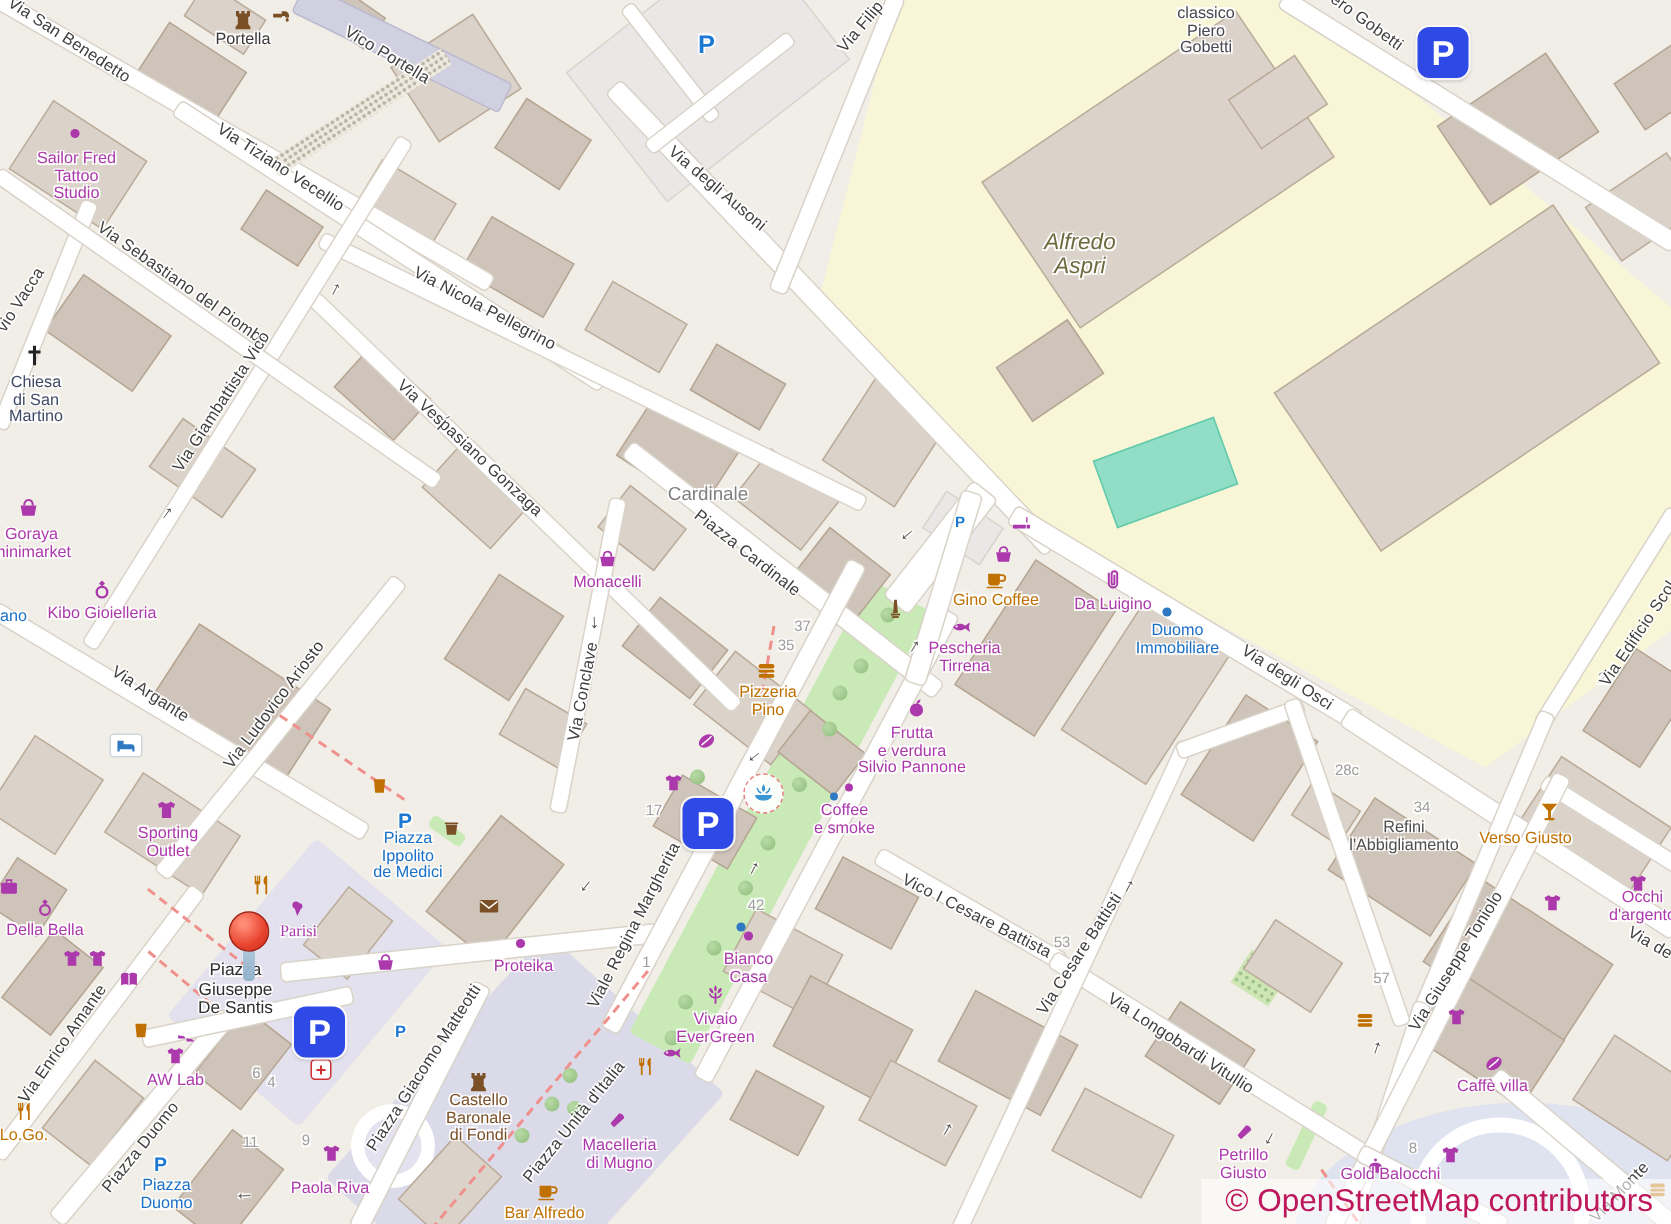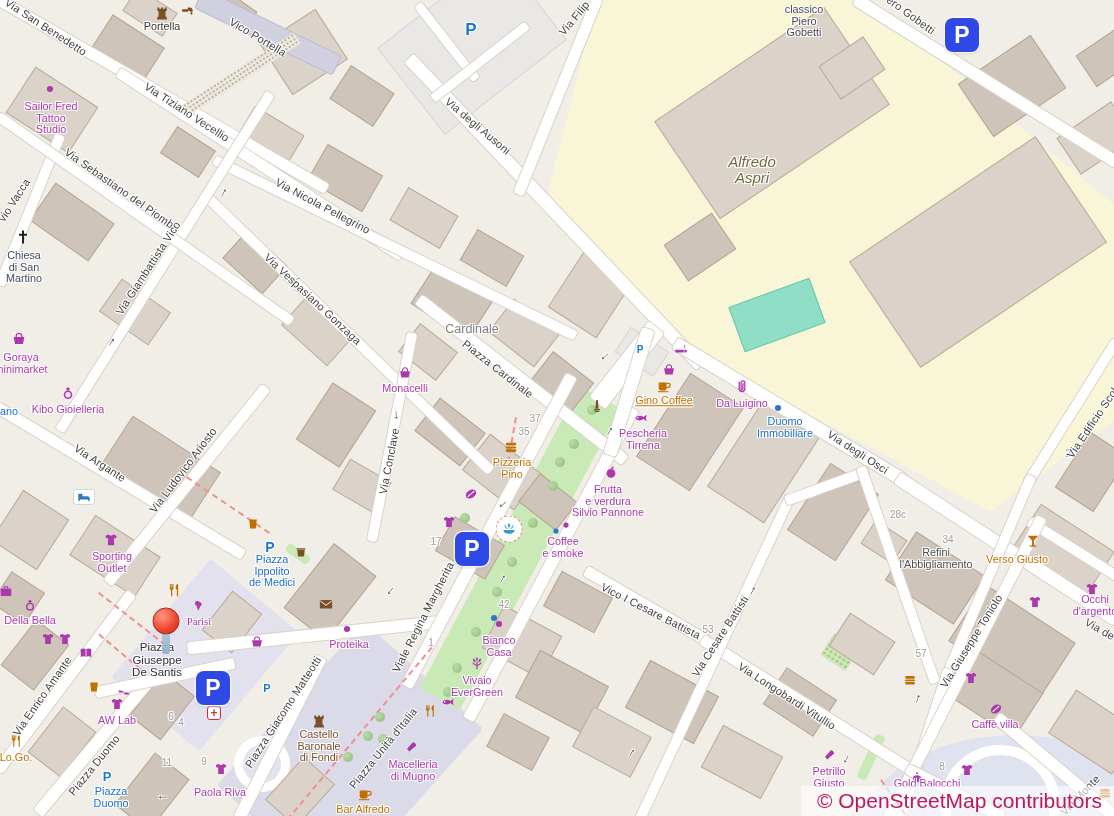--- a/index.html
+++ b/index.html
@@ -554,21 +554,21 @@
     <div class="slabel halo" style="left: 720px; top: 636px; transform: translate(-50%, -50%) rotate(-57deg); z-index: 7;">Via Cesare Battisti</div>
     <div class="slabel halo" style="left: 787px; top: 696px; transform: translate(-50%, -50%) rotate(33deg); z-index: 7;">Via Longobardi Vitullio</div>
     <div class="slabel halo" style="left: 971px; top: 641px; transform: translate(-50%, -50%) rotate(-58deg); z-index: 7;">Via Giuseppe Toniolo</div>
     <div class="slabel halo" style="left: 1080px; top: 795px; transform: translate(-50%, -50%) rotate(-46deg); z-index: 7;">Via Monte</div>
     <div class="slabel halo" style="left: 1100px; top: 629px; transform: translate(-50%, -50%) rotate(30deg); z-index: 7;">Via de</div>
     <div class="plabel halo c-dark" style="left: 162px; top: 27px; transform: translate(-50%, -50%); z-index: 7;">Portella</div>
     <div class="plabel halo c-gray" style="left: 472px; top: 330px; transform: translate(-50%, -50%); z-index: 7;">Cardinale</div>
     <div class="plabel halo c-dark2" style="left: 804px; top: 21px; transform: translate(-50%, -50%); z-index: 7;">classico
 Piero
 Gobetti</div>
-    <div class="plabel halo c-school" style="left: 752px; top: 170px; transform: translate(-50%, -50%); z-index: 7;">Alfredo
+    <div class="plabel halo c-school" style="left: 720px; top: 170px; transform: translate(-50%, -50%); z-index: 7;">Alfredo
 Aspri</div>
     <div class="plabel halo c-worship" style="left: 24px; top: 267px; transform: translate(-50%, -50%); z-index: 7;">Chiesa
 di San
 Martino</div>
     <div class="plabel halo c-gray2" style="left: 936px; top: 558px; transform: translate(-50%, -50%); z-index: 7;">Refini
 l'Abbigliamento</div>
     <div class="poilabel halo c-shop" style="left: 51px; top: 118px; transform: translate(-50%, -50%); z-index: 7;">Sailor Fred
 Tattoo
 Studio</div>
     <div class="poilabel halo c-shop" style="left: 21px; top: 363px; transform: translate(-50%, -50%); z-index: 7;">Goraya
@@ -596,21 +596,21 @@
     <div class="poilabel halo c-shop" style="left: 643px; top: 439px; transform: translate(-50%, -50%); z-index: 7;">Pescheria
 Tirrena</div>
     <div class="poilabel halo c-shop" style="left: 742px; top: 404px; transform: translate(-50%, -50%); z-index: 7;">Da Luigino</div>
     <div class="poilabel halo c-shop" style="left: 829px; top: 777px; transform: translate(-50%, -50%); z-index: 7;">Petrillo
 Giusto</div>
     <div class="poilabel halo c-shop" style="left: 995px; top: 725px; transform: translate(-50%, -50%); z-index: 7;">Caffè villa</div>
     <div class="poilabel halo c-shop" style="left: 1095px; top: 605px; transform: translate(-50%, -50%); z-index: 7;">Occhi d'argento</div>
     <div class="poilabel halo c-shop" style="left: 927px; top: 784px; transform: translate(-50%, -50%); z-index: 7;">Gold Balocchi</div>
     <div class="poilabel halo c-food" style="left: 512px; top: 468px; transform: translate(-50%, -50%); z-index: 7;">Pizzeria
 Pino</div>
-    <div class="poilabel halo c-food" style="left: 664px; top: 401px; transform: translate(-50%, -50%); z-index: 7; text-decoration: underline;">Gino Coffee</div>
+    <div class="poilabel halo c-food" style="left: 664px; top: 401px; transform: translate(-50%, -50%); z-index: 7;">Gino Coffee</div>
     <div class="poilabel halo c-food" style="left: 363px; top: 810px; transform: translate(-50%, -50%); z-index: 7;">Bar Alfredo</div>
     <div class="poilabel halo c-food" style="left: 1017px; top: 560px; transform: translate(-50%, -50%); z-index: 7;">Verso Giusto</div>
     <div class="poilabel halo c-food" style="left: 16px; top: 758px; transform: translate(-50%, -50%); z-index: 7;">Lo.Go.</div>
     <div class="poilabel halo c-blue" style="left: 272px; top: 571px; transform: translate(-50%, -50%); z-index: 7;">Piazza
 Ippolito
 de Medici</div>
     <div class="poilabel halo c-blue" style="left: 111px; top: 797px; transform: translate(-50%, -50%); z-index: 7;">Piazza
 Duomo</div>
     <div class="poilabel halo c-blue" style="left: 785px; top: 427px; transform: translate(-50%, -50%); z-index: 7;">Duomo
 Immobiliare</div>

